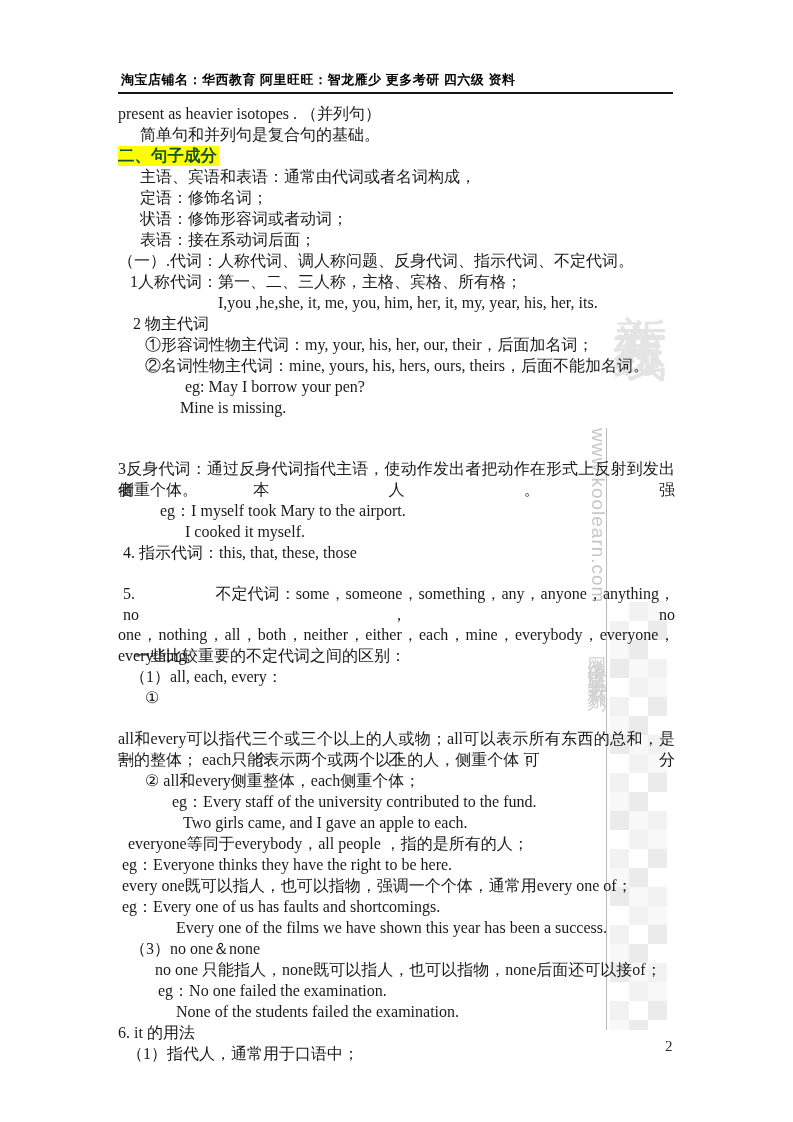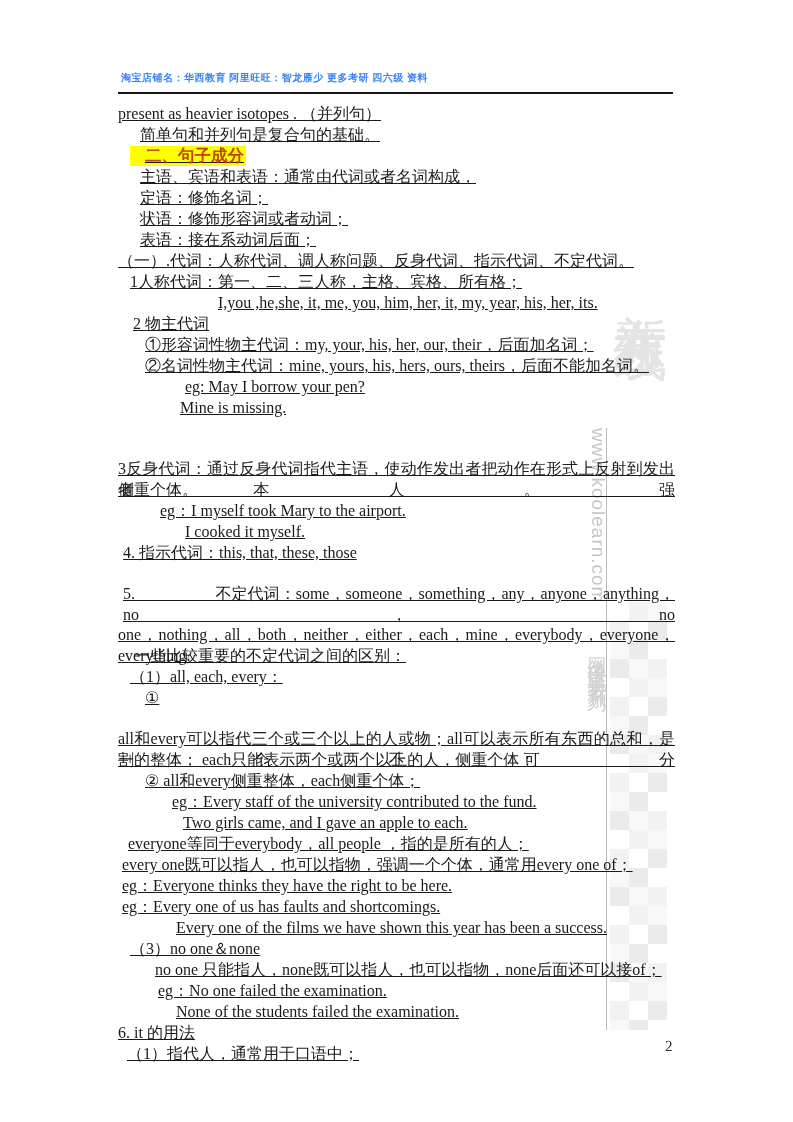--- a/index.html
+++ b/index.html
@@ -3,21 +3,21 @@
 <meta charset="utf-8">
 <style>
   html,body{margin:0;padding:0;background:#ffffff;}
   .page{
     position:relative;width:793px;height:1122px;background:#ffffff;overflow:hidden;
     font-family:"Liberation Serif","DejaVu Serif",serif;color:#1a1a1a;
   }
   
   .header-text{
     position:absolute;left:121px;top:71px;
-    font-size:10px;font-weight:bold;letter-spacing:0.5px;color:#3b82f6;
+    font-size:13px;font-weight:bold;letter-spacing:0.5px;color:#000000;
     font-family:"Liberation Sans","DejaVu Sans",sans-serif;
   }
   .header-rule{
     position:absolute;left:118px;top:92px;width:555px;height:0;
     border:none;border-top:2px solid #161616;margin:0;
   }
   
   .wm-brand{
     position:absolute;left:608px;top:270px;
     writing-mode:vertical-rl;text-orientation:upright;
@@ -44,27 +44,26 @@
     background-image:
       conic-gradient(rgba(0,0,0,0.050) 25%, transparent 0 50%, rgba(0,0,0,0.050) 0 75%, transparent 0),
       conic-gradient(rgba(0,0,0,0.028) 25%, transparent 0 50%, rgba(0,0,0,0.028) 0 75%, transparent 0);
     background-size:38px 38px, 76px 76px;
   }
   
   .content{
     position:absolute;left:118px;top:103px;width:557px;
     font-size:16px;line-height:21px;
   }
-  .line{height:21px;line-height:21px;text-decoration:underline;}
+  .line{height:21px;line-height:21px;}
   .blank{height:20px;}
   .spread{text-align:justify;text-align-last:justify;margin-top:20px;}
   .hl{
-    background:#ffff00;color:#c2410c;font-weight:bold;font-size:16.5px;
-    padding:0 2px 1px 15px;
-    margin-left:12px;
+    background:#ffff00;color:#14532d;font-weight:bold;font-size:16.5px;
+    padding:0 2px 1px 0;
   }
   
   .page-number{
     position:absolute;left:665px;top:1038px;font-size:15px;color:#2a2a2a;
   }
 </style>
 </head>
 <body>
 
 <div class="page">
@@ -104,22 +103,22 @@
     <div class="line spread">one，nothing，all，both，neither，either，each，mine，everybody，everyone，everything.</div>
     <div class="line" style="padding-left:16px">一些比较重要的不定代词之间的区别：</div>
     <div class="line" style="padding-left:12px">（1）all, each, every：</div>
     <div class="line" style="padding-left:27px">①</div>
     <div class="line spread">all和every可以指代三个或三个以上的人或物；all可以表示所有东西的总和，是一个不可分</div>
     <div class="line">割的整体；  each只能表示两个或两个以上的人，侧重个体；</div>
     <div class="line" style="padding-left:27px">② all和every侧重整体，each侧重个体；</div>
     <div class="line" style="padding-left:54px">eg：Every staff of the university contributed to the fund.</div>
     <div class="line" style="padding-left:65px">Two girls came, and I gave  an apple to each.</div>
     <div class="line" style="padding-left:10px">everyone等同于everybody，all people ，指的是所有的人；</div>
+    <div class="line" style="padding-left:4px">eg：Everyone thinks they have the right to be here.</div>
     <div class="line" style="padding-left:4px">every one既可以指人，也可以指物，强调一个个体，通常用every one of；</div>
-    <div class="line" style="padding-left:4px">eg：Everyone thinks they have the right to be here.</div>
     <div class="line" style="padding-left:4px">eg：Every one of us has faults and shortcomings.</div>
     <div class="line" style="padding-left:58px">Every one of the films we have shown this year has been a success.</div>
     <div class="line" style="padding-left:12px">（3）no one＆none</div>
     <div class="line" style="padding-left:37px">no one 只能指人，none既可以指人，也可以指物，none后面还可以接of；</div>
     <div class="line" style="padding-left:40px">eg：No one failed the examination.</div>
     <div class="line" style="padding-left:58px">None of the students failed the examination.</div>
     <div class="line">6. it 的用法</div>
     <div class="line" style="padding-left:9px">（1）指代人，通常用于口语中；</div>
   </div>
 

